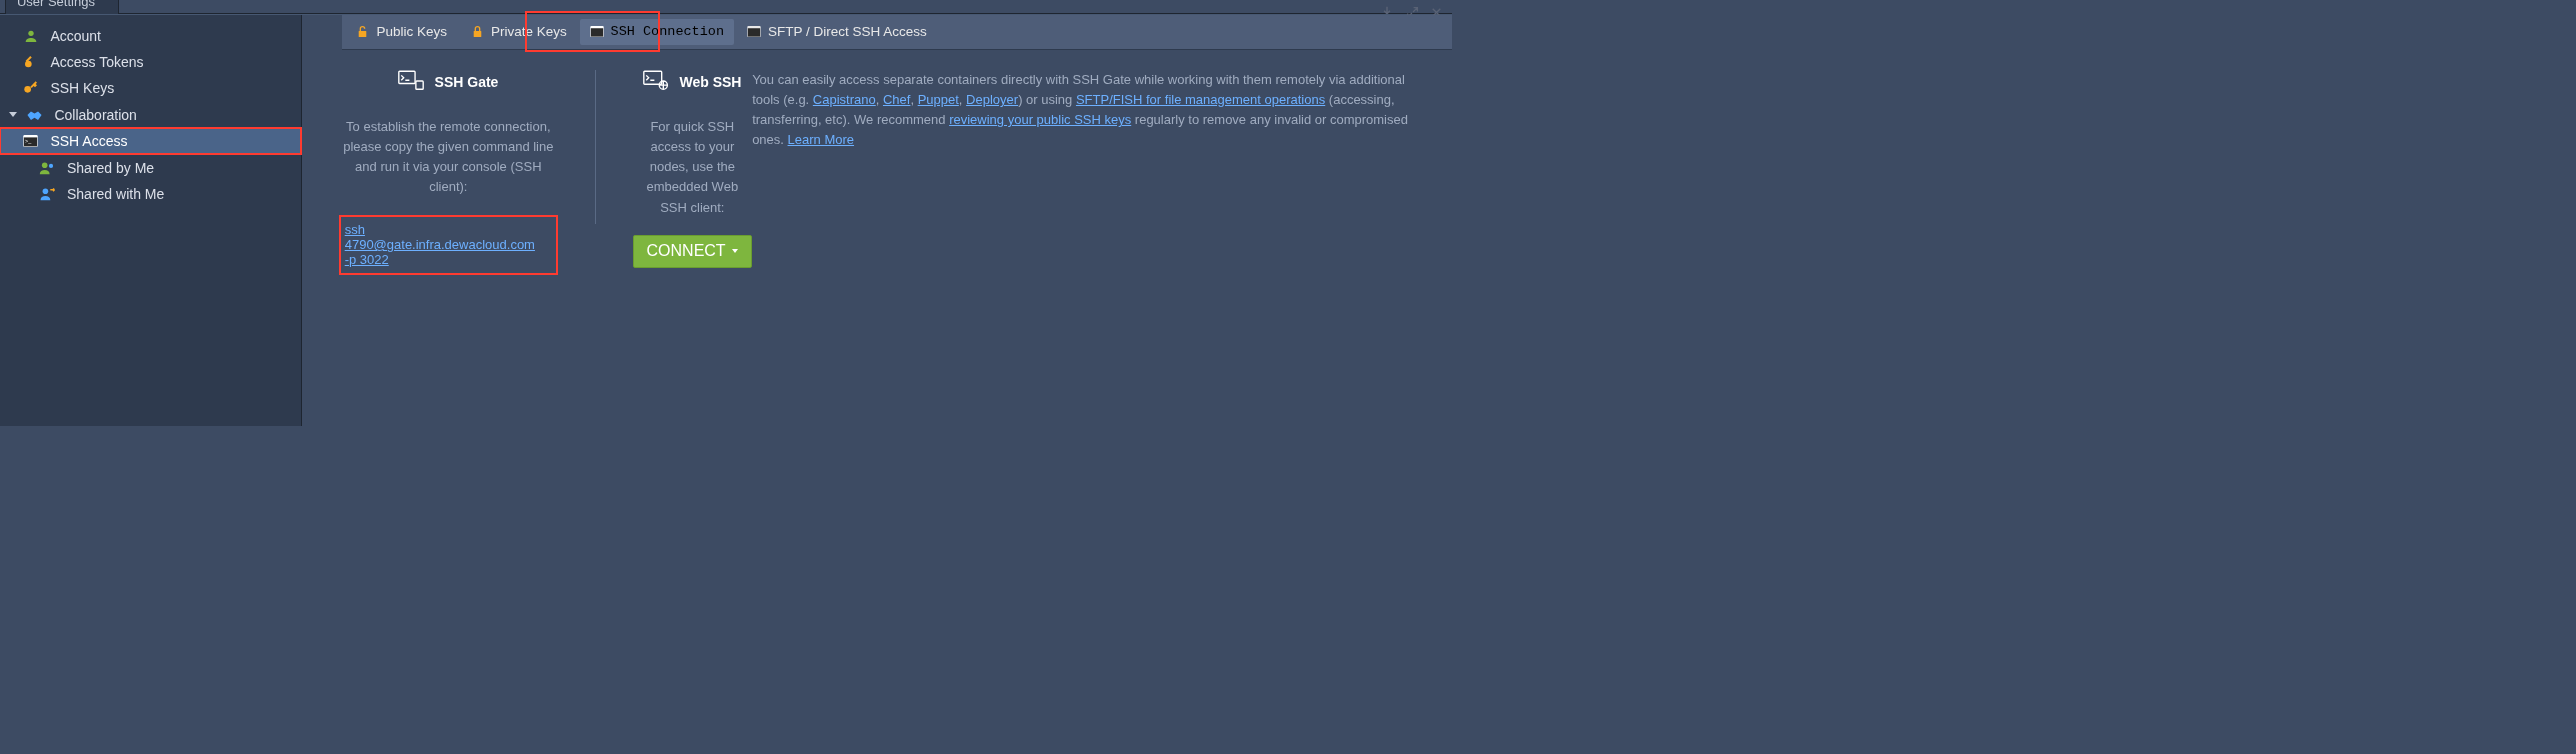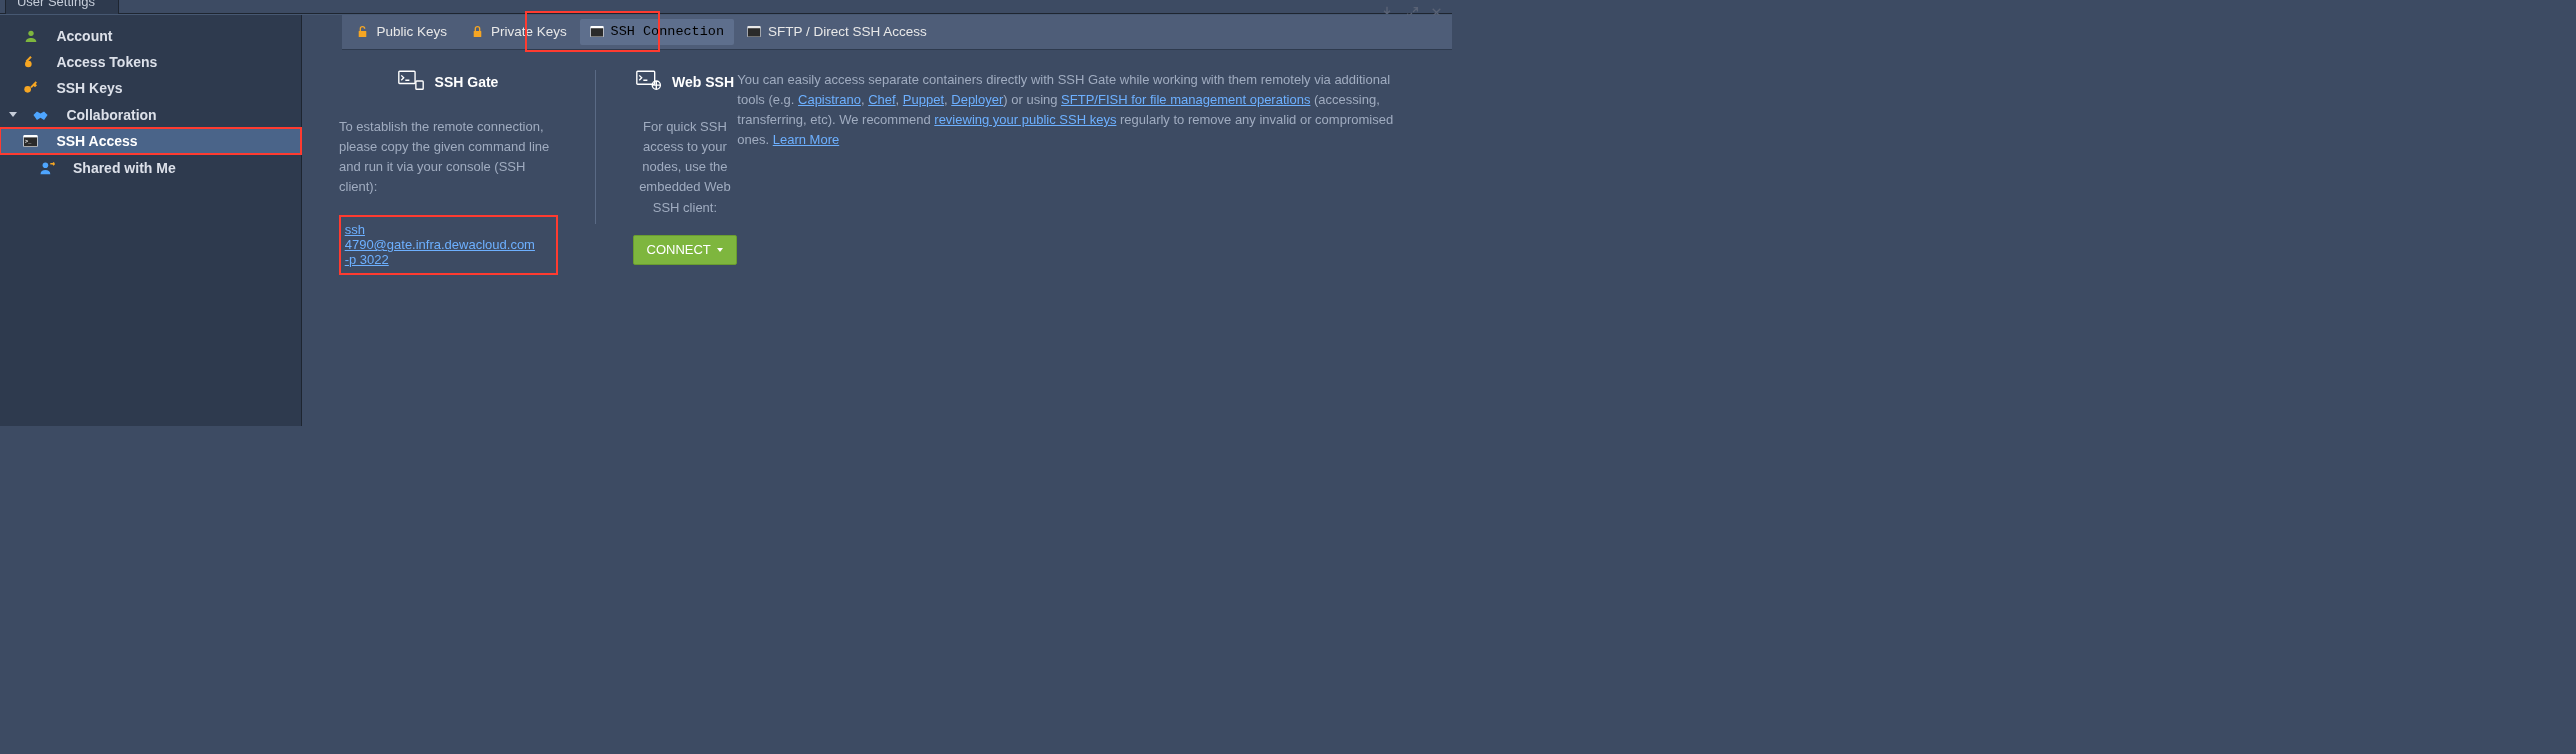--- a/index.html
+++ b/index.html
@@ -67,26 +67,25 @@
 .sidebar {
   width: 302px;
   background: #2e3a4e;
   padding-top: 7.5px;
   border-right: 0.9px solid #1e2530;
 }
 .side-item {
   display: flex;
   align-items: center;
   padding: 4.7px 9.3px 4.7px 22.4px;
-  gap: 17px;
+  gap: 11px;
   color: #dce0e9;
   cursor: pointer;
   font-size: 14px;
   white-space: nowrap;
-  font-weight: bold;
 }
 .side-item.sub { padding-left: 39px; }
 .side-item.selected {
   background: #4a6489;
   color: #fff;
 }
 .side-item.collab { padding-left: 9.3px; }
 .caret {
   width: 0; height: 0;
   border-left: 4.7px solid transparent;
@@ -161,39 +160,40 @@
   color: #fff;
   font-size: 14px;
   margin-bottom: 23.4px;
 }
 .panel.left .panel-head { justify-content: center; }
 .desc {
   color: #a0acc0;
   font-size: 13px;
   line-height: 1.55;
   margin-bottom: 17px;
+  text-align: center;
 }
 .ssh-cmd {
   display: inline-block;
   color: #6db0ff;
   text-decoration: underline;
   font-size: 13px;
   padding: 5.6px 17px 5.6px 0;
 }
 .cmd-wrap {
   border: 2.8px solid #ff3b30;
   display: inline-block;
   padding: 0 3.7px;
 }
 .connect-btn {
   background: #7eb63e;
   border: 0.9px solid #6a9d2f;
   color: #fff;
   padding: 6.5px 13px;
-  font-size: 13px;
+  font-size: 16px;
   font-weight: 500;
   border-radius: 1.9px;
   cursor: pointer;
   display: inline-flex;
   align-items: center;
   gap: 6.5px;
 }
 .connect-btn .arrow {
   width: 0; height: 0;
   border-left: 3.7px solid transparent;
@@ -285,20 +285,30 @@
           <svg width="15" height="12" viewBox="0 0 24 20" style="font-size:15px">
               <rect x="0" y="0" width="24" height="20" rx="2" fill="#fff"></rect>
               <rect x="1" y="4" width="22" height="15" fill="#2a2a2a"></rect>
               <text x="3" y="14" font-size="9" fill="#fff">&gt;_</text>
             </svg>
         </span>
         <span>SSH Access</span>
       </div>
       <div class="side-item sub">
         <span class="side-icon">
+          <svg width="17" height="14" viewBox="0 0 24 20" fill="#7eb63e">
+              <circle cx="8" cy="6" r="4"></circle>
+              <circle cx="17" cy="7" r="3" fill="#4ea5ff"></circle>
+              <path d="M1 19c0-4 3-6 7-6s7 2 7 6z"></path>
+            </svg>
+        </span>
+        <span>Shared by Me</span>
+      </div>
+      <div class="side-item sub">
+        <span class="side-icon">
           <svg width="17" height="14" viewBox="0 0 24 20" fill="#4ea5ff">
               <circle cx="9" cy="6" r="4"></circle>
               <path d="M2 19c0-4 3-6 7-6s7 2 7 6z"></path>
               <path d="M16 4h6m0 0l-2-2m2 2l-2 2" stroke="#f6a623" stroke-width="2" fill="none"></path>
             </svg>
         </span>
         <span>Shared with Me</span>
       </div>
     </div>
 

